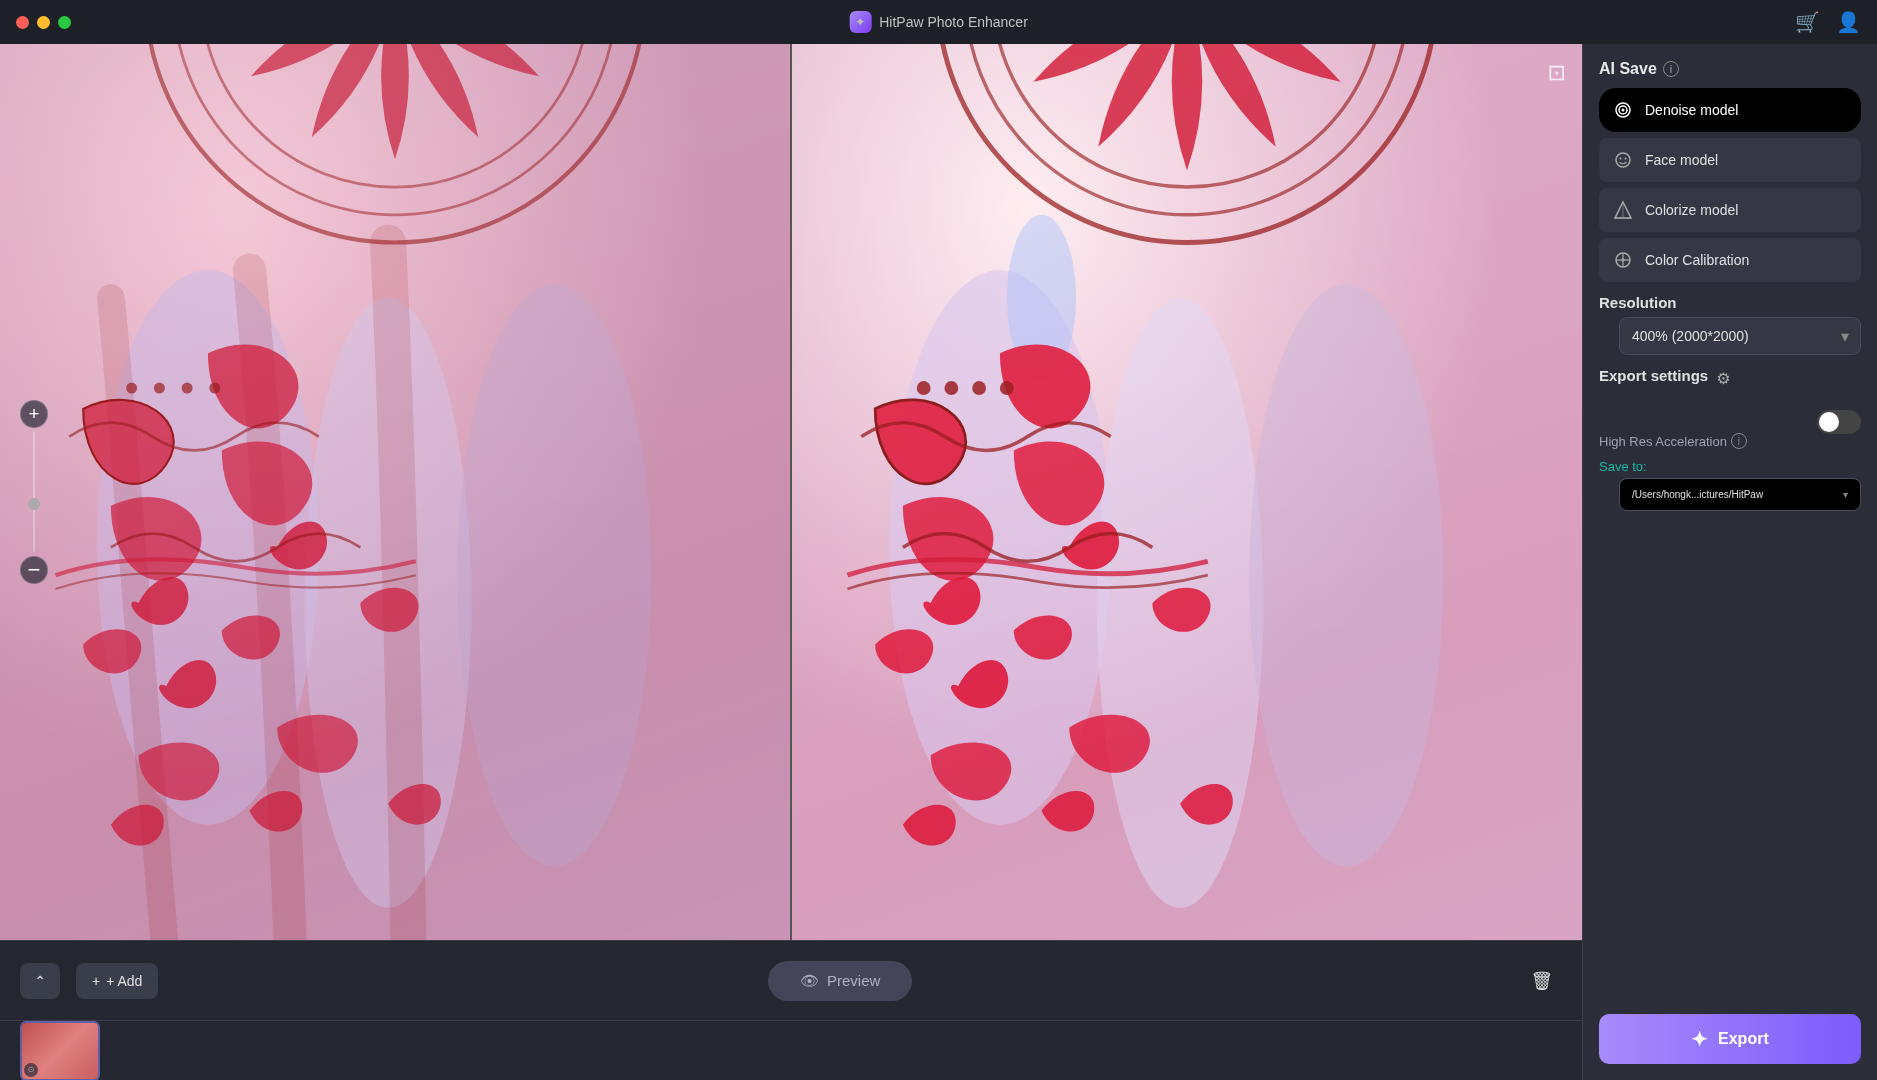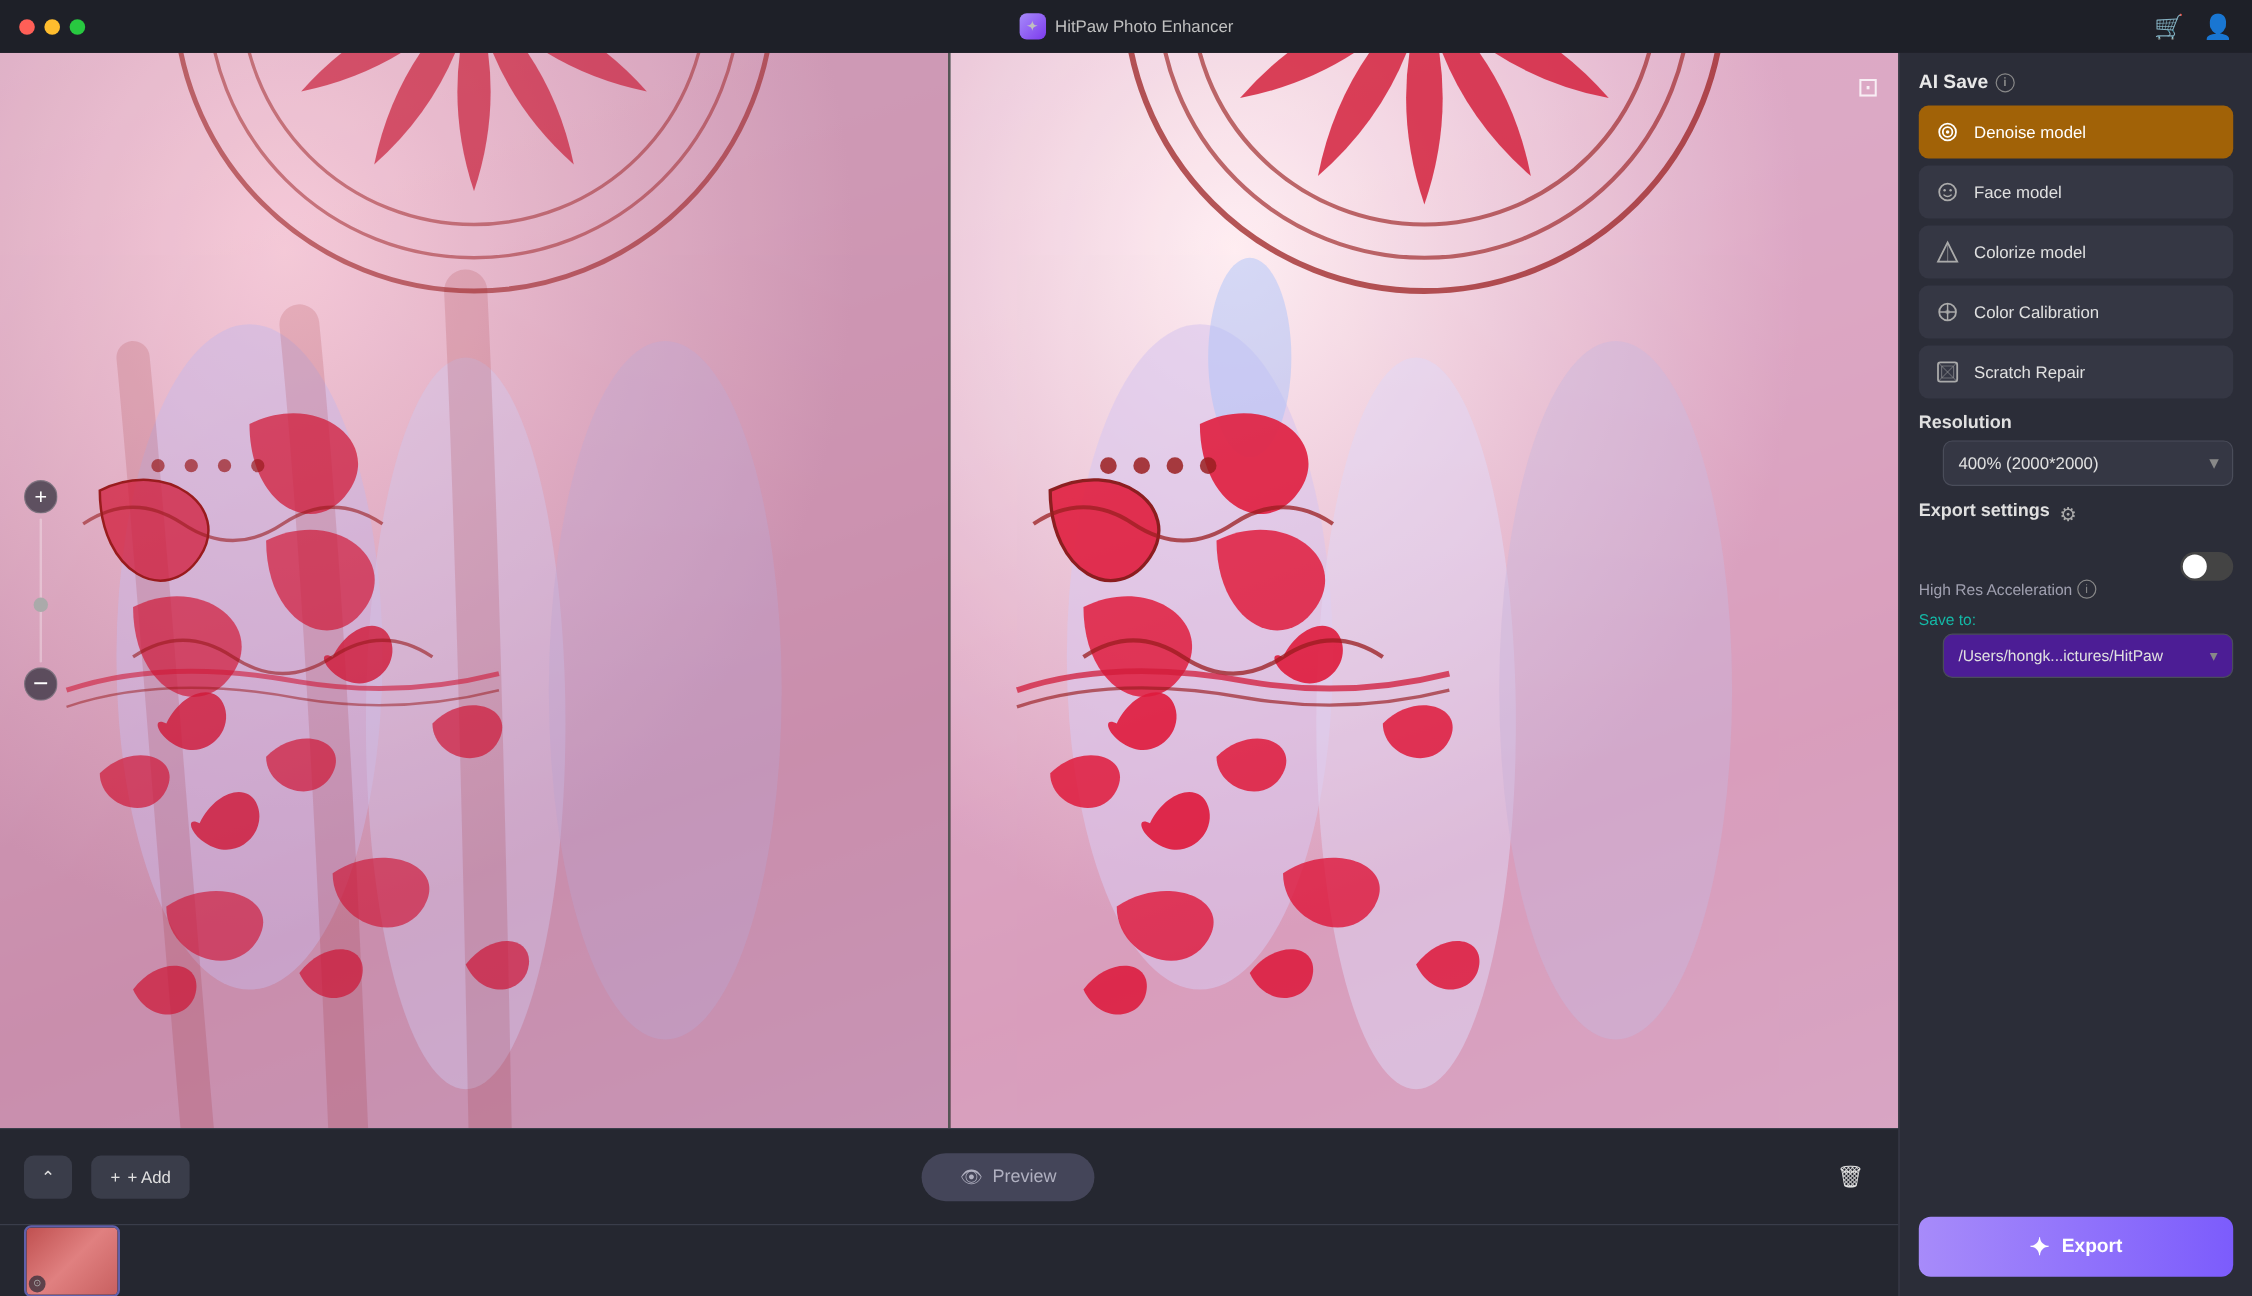--- a/index.html
+++ b/index.html
@@ -292,21 +292,22 @@
       display: flex;
       align-items: center;
       gap: 10px;
       padding: 10px 12px;
       border-radius: 8px;
       cursor: pointer;
       background: #353744;
       transition: background 0.2s;
     }
     .model-item.active {
-      background: #a16207;
+      background: #000000;
+      border-radius: 17px;
     }
     .model-icon {
       width: 24px;
       height: 24px;
       display: flex;
       align-items: center;
       justify-content: center;
       font-size: 16px;
       flex-shrink: 0;
     }
@@ -392,25 +393,25 @@
     }
 
     .save-to-label {
       font-size: 13px;
       color: #14b8a6;
       margin: 6px 0 4px;
     }
     .path-box {
       width: 100%;
       padding: 10px 12px;
-      background: #4c1d95;
+      background: #000000;
       border: 1px solid #4a4d5a;
       border-radius: 8px;
       color: #e0e0e0;
-      font-size: 13px;
+      font-size: 10px;
       display: flex;
       align-items: center;
       justify-content: space-between;
       text-align: center;
     }
 
     
     .btn-export {
       width: 100%;
       height: 50px;
@@ -710,31 +711,20 @@
             <svg width="20" height="20" viewBox="0 0 20 20" fill="none">
               <circle cx="10" cy="10" r="7" stroke="#aaa" stroke-width="1.5" fill="none"></circle>
               <line x1="10" y1="3" x2="10" y2="17" stroke="#aaa" stroke-width="1.2"></line>
               <line x1="3" y1="10" x2="17" y2="10" stroke="#aaa" stroke-width="1.2"></line>
               <circle cx="10" cy="10" r="2" fill="#aaa" opacity="0.5"></circle>
             </svg>
           </div>
           <span class="model-label">Color Calibration</span>
         </div>
 
-        <div class="model-item">
-          <div class="model-icon">
-            <svg width="20" height="20" viewBox="0 0 20 20" fill="none">
-              <rect x="2" y="2" width="16" height="16" rx="2" stroke="#aaa" stroke-width="1.5" fill="none"></rect>
-              <line x1="2" y1="2" x2="18" y2="18" stroke="#aaa" stroke-width="1" opacity="0.4"></line>
-              <line x1="18" y1="2" x2="2" y2="18" stroke="#aaa" stroke-width="1" opacity="0.4"></line>
-              <rect x="5" y="5" width="10" height="10" rx="1" stroke="#aaa" stroke-width="1" fill="none" opacity="0.5"></rect>
-            </svg>
-          </div>
-          <span class="model-label">Scratch Repair</span>
-        </div>
 
       </div>
     </div>
 
     <div>
       <div class="section-label">Resolution</div>
       <div class="select-wrapper">
         <select>
           <option>100% (500*500)</option>
           <option>200% (1000*1000)</option>

